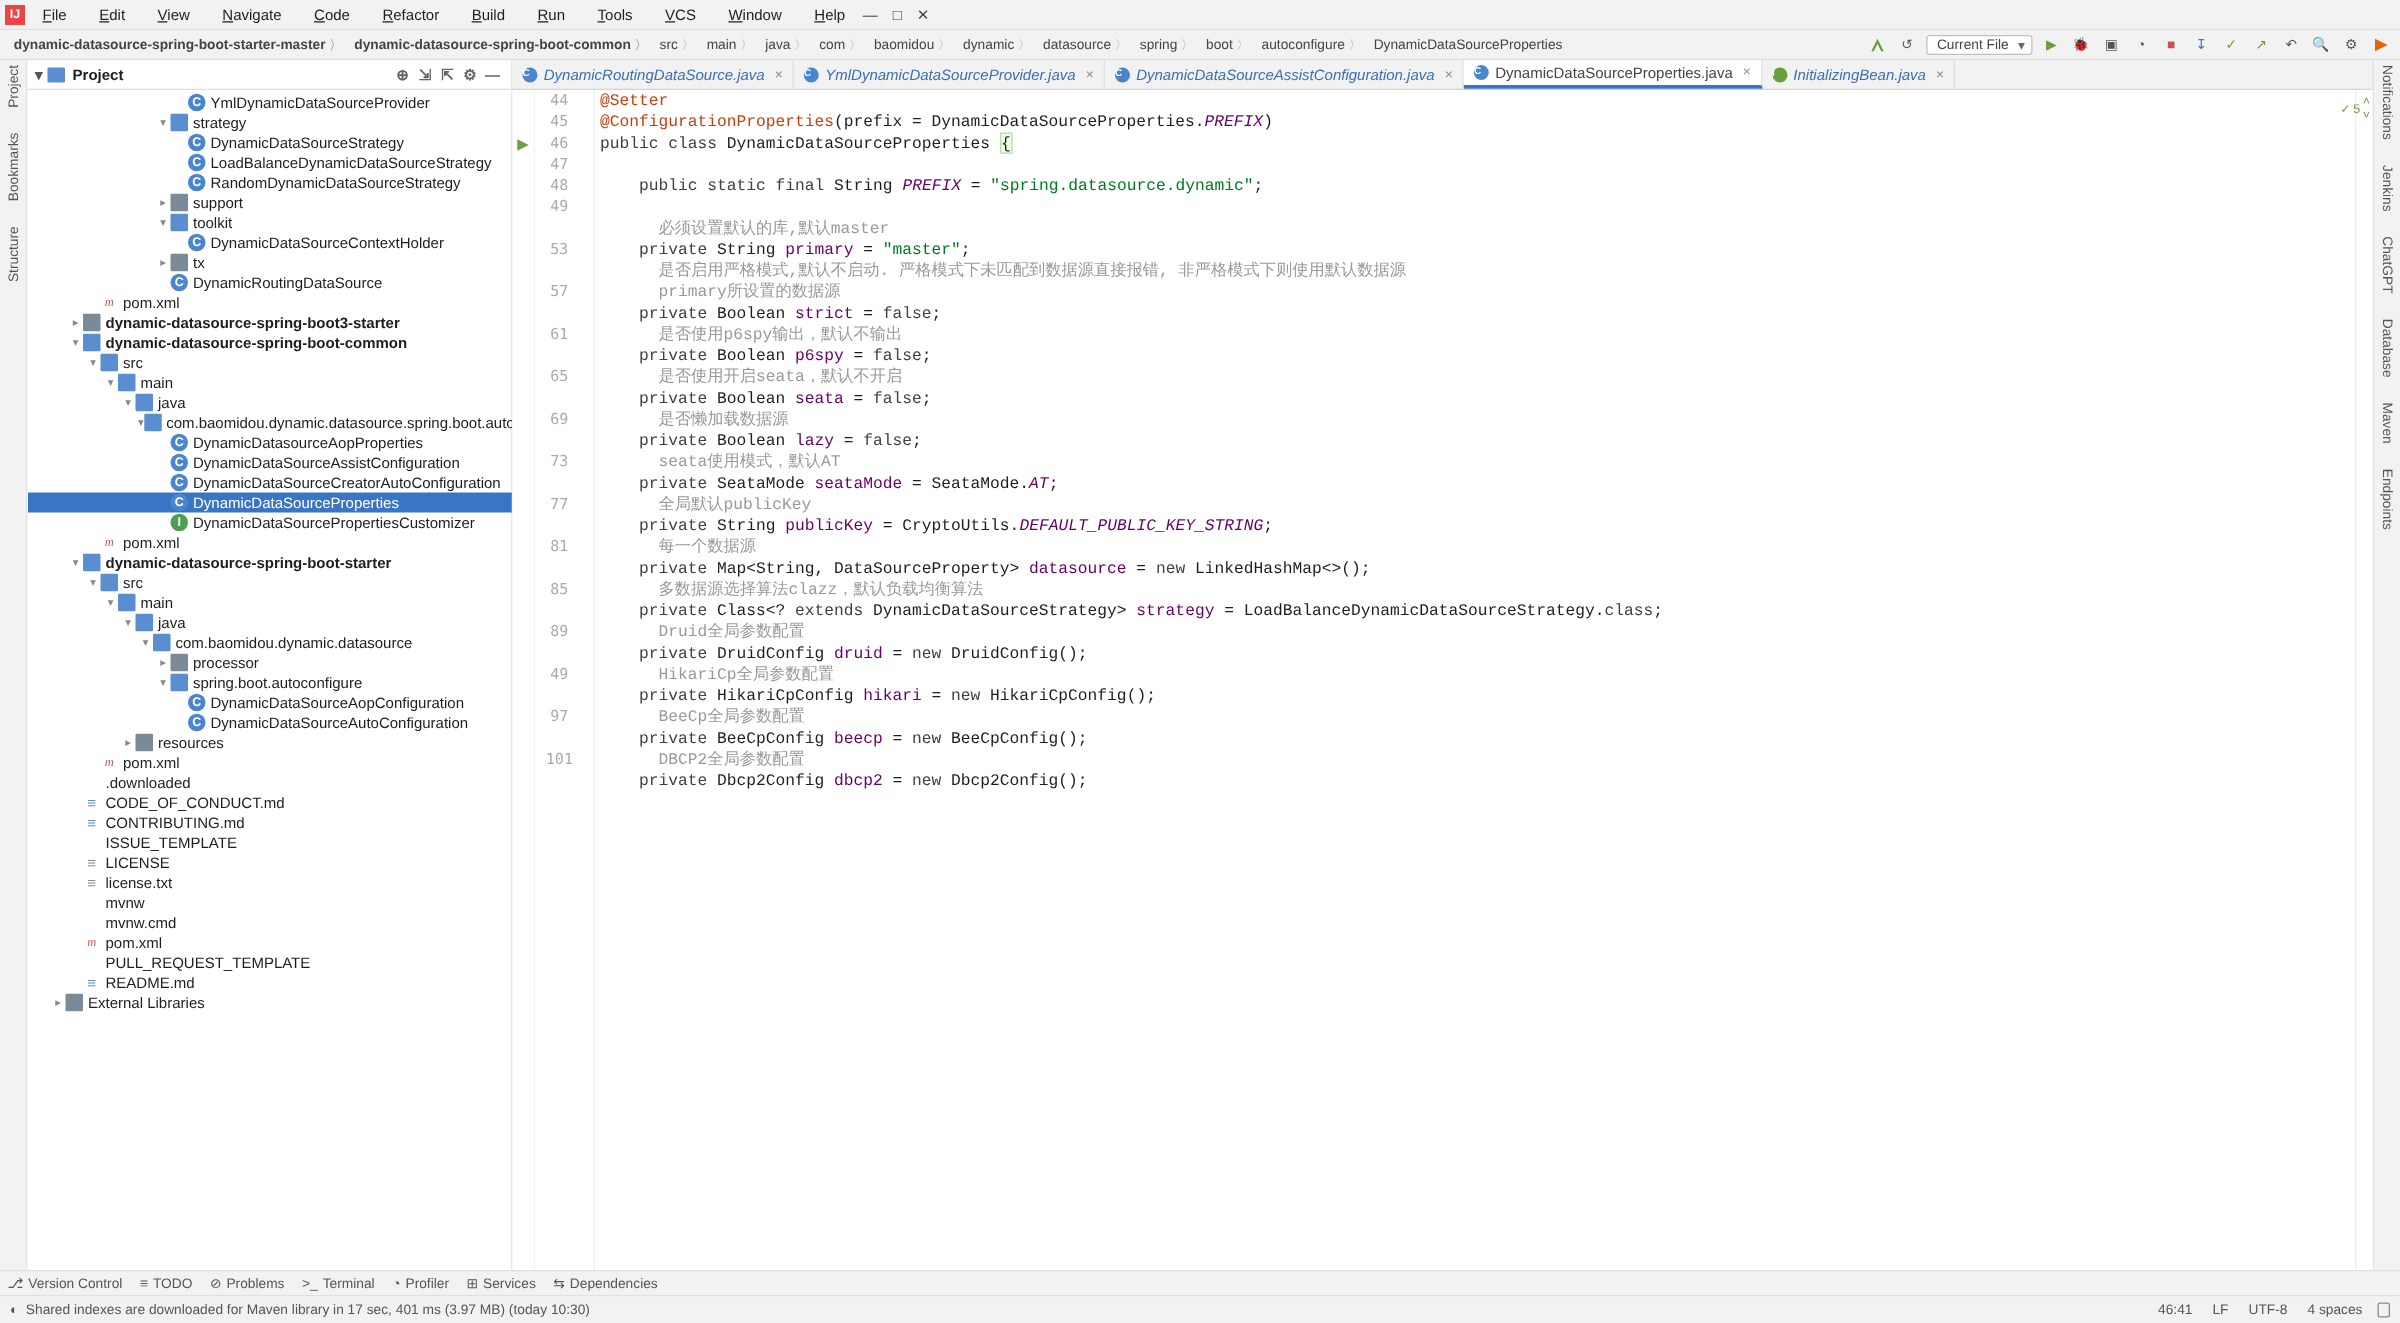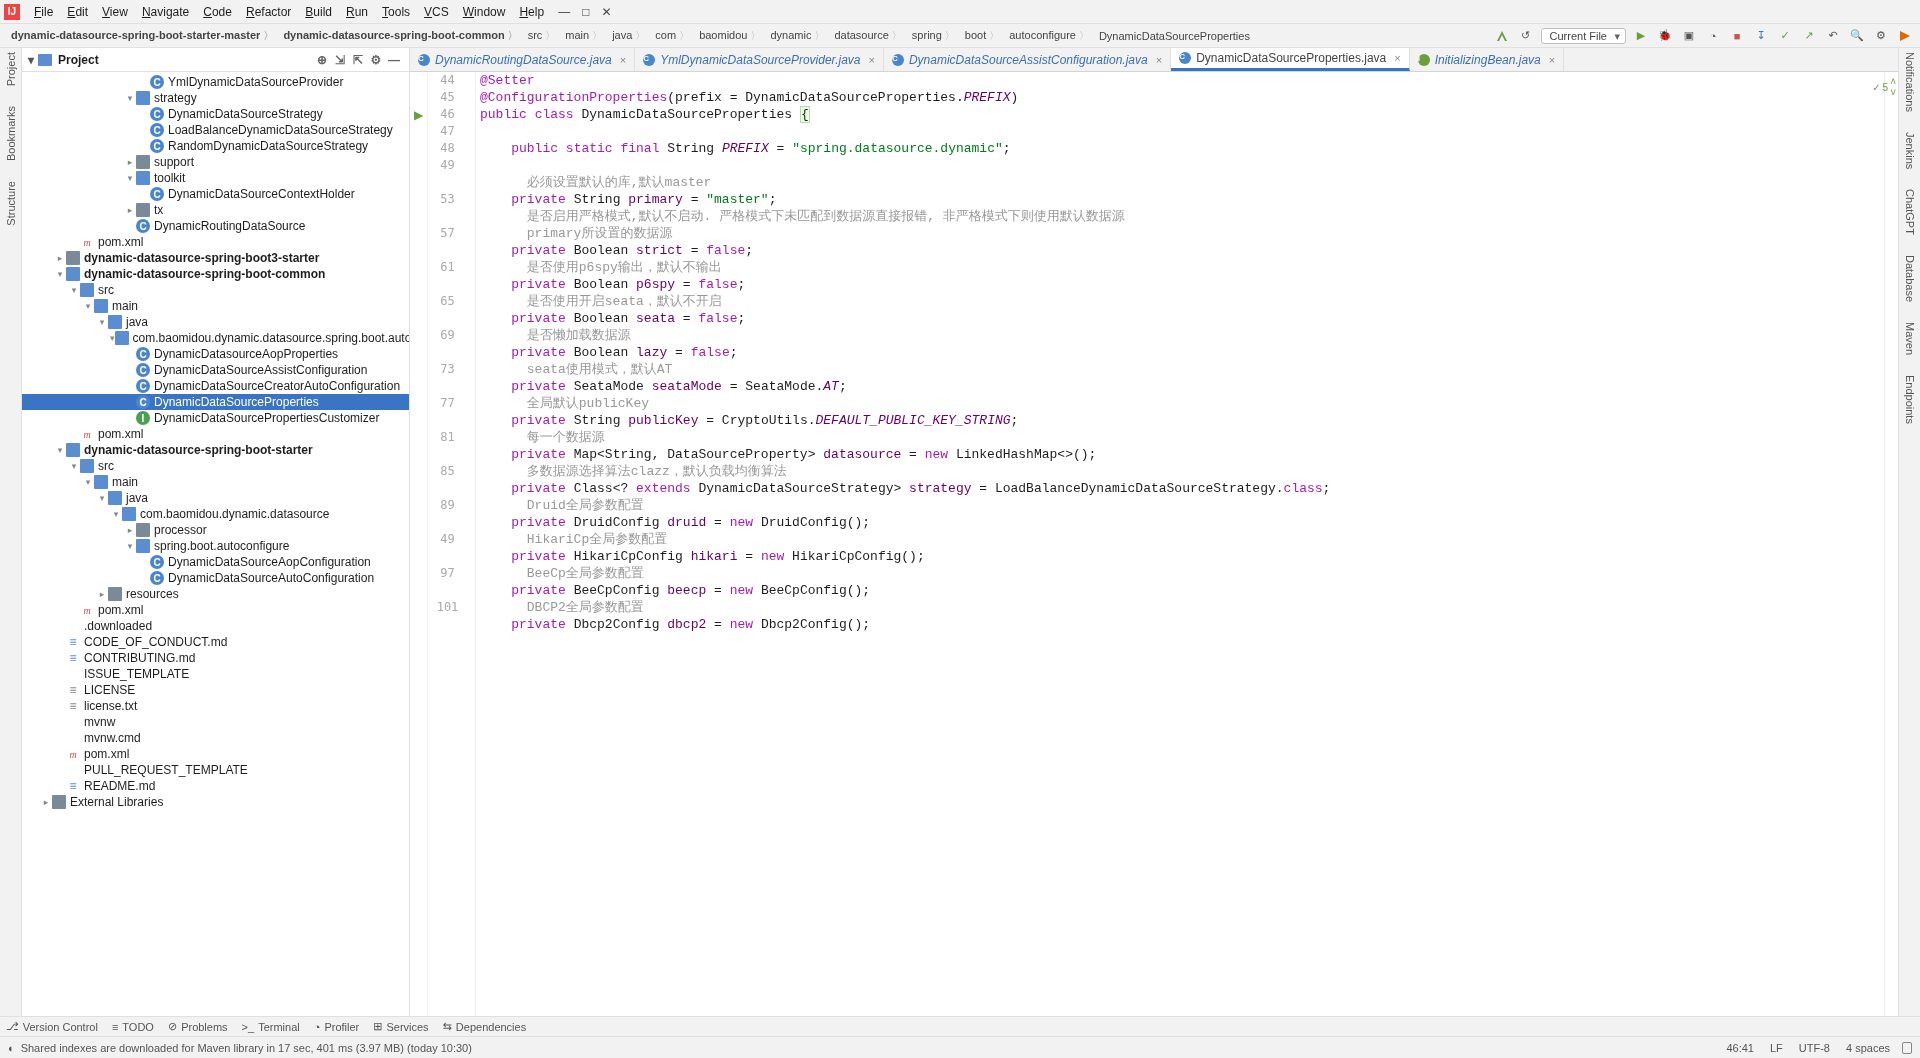--- a/index.html
+++ b/index.html
@@ -1,21 +1,21 @@
 <!DOCTYPE html>
 <html><head>
 <meta charset="utf-8">
 <style>
 * { margin: 0; padding: 0; box-sizing: border-box; }
 body { font-family: "Segoe UI", Arial, sans-serif; font-size: 12px; background: #f2f2f2; color: #1e1e1e; height: 100vh; display: flex; flex-direction: column; overflow: hidden; }
 
 
 .titlebar { display: flex; align-items: center; height: 24px; background: #f2f2f2; padding: 0 4px; border-bottom: 1px solid #e0e0e0; }
 .titlebar .logo { width: 16px; height: 16px; background: #ef4444; color: #fff; font-weight: bold; font-size: 10px; display: flex; align-items: center; justify-content: center; margin-right: 8px; }
-.titlebar .menu { display: flex; gap: 2px; }
+.titlebar .menu { display: flex; gap: 14px; }
 .titlebar .menu span { padding: 2px 6px; cursor: default; }
 .titlebar .title { flex: 1; text-align: center; color: #888; font-size: 12px; }
 .titlebar .win-btns { display: flex; gap: 12px; padding: 0 8px; color: #444; }
 
 
 .breadcrumb { display: flex; align-items: center; height: 24px; background: #f2f2f2; padding: 0 6px; font-size: 11px; color: #444; border-bottom: 1px solid #e0e0e0; }
 .breadcrumb .seg { padding: 1px 5px; cursor: default; white-space: nowrap; position: relative; }
 .breadcrumb .seg::after { content: "〉"; color: #aaa; margin-left: 3px; font-size: 10px; }
 .breadcrumb .seg:last-child::after { content: ""; }
 .breadcrumb .spacer { flex: 1; }
@@ -77,24 +77,24 @@
 
 
 .editor-body { flex: 1; display: flex; min-height: 0; background: #fff; }
 .gutter { width: 48px; background: #fff; border-right: 1px solid #eee; text-align: center; color: #aaa; font-family: Consolas, monospace; font-size: 12px; padding: 0 8px 0 0; }
 .gutter .ln { height: 17px; line-height: 17px; }
 .marker-left { width: 18px; border-right: 1px solid #f2f2f2; }
 .marker-left .mk { height: 17px; display: flex; align-items: center; justify-content: center; }
 
 .code { flex: 1; font-family: Consolas, "Courier New", monospace; font-size: 13px; line-height: 17px; padding: 0 4px; overflow: auto; white-space: pre; }
 .code .cline { min-height: 17px; }
-.kw { color: #a21caf; font-weight: normal; }
+.kw { color: #404040; font-weight: normal; }
 .fld { color: #660066; }
 .str { color: #007a1e; }
-.ann { color: #a21caf; }
+.ann { color: #c2410c; }
 .com { color: #999; }
 .const { color: #660066; font-style: italic; }
 .code .hl { background: #e8ffe1; border: 1px solid #b8dcb0; }
 
 .right-marker { width: 14px; background: #fff; border-left: 1px solid #eee; position: relative; }
 .right-marker .insp { position: absolute; top: 4px; right: 2px; font-size: 10px; color: #6a9e3f; display: flex; align-items: center; gap: 2px; }
 
 
 .bottombar { height: 20px; background: #f2f2f2; border-top: 1px solid #e0e0e0; display: flex; align-items: center; padding: 0 6px; gap: 14px; font-size: 11px; color: #555; }
 .bottombar .bitem { display: flex; align-items: center; gap: 4px; cursor: default; }

